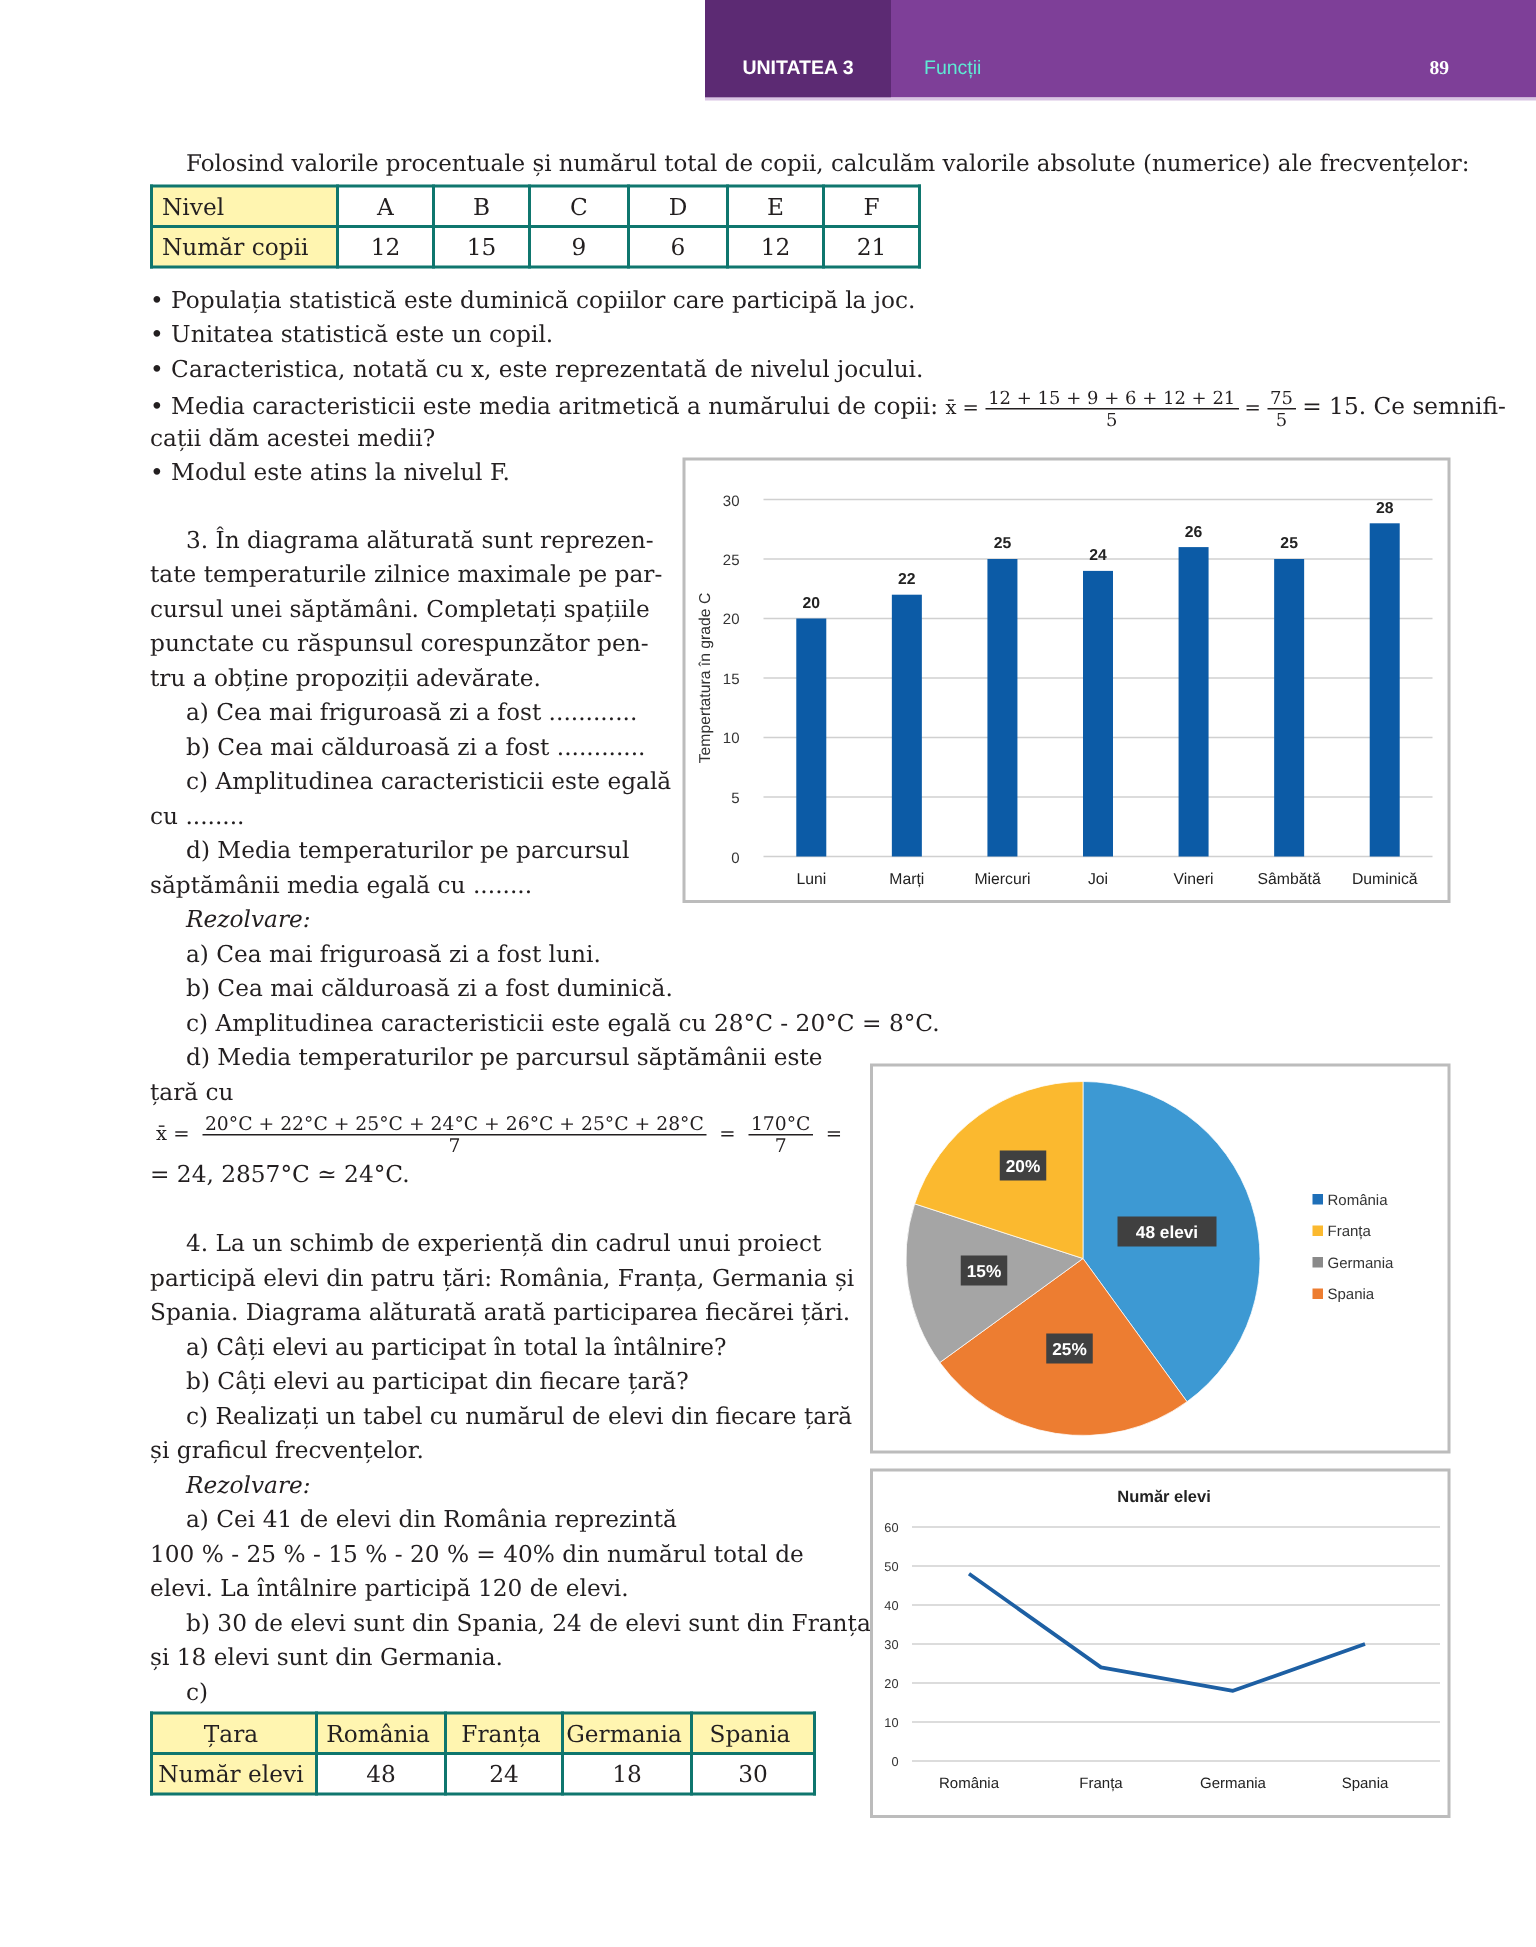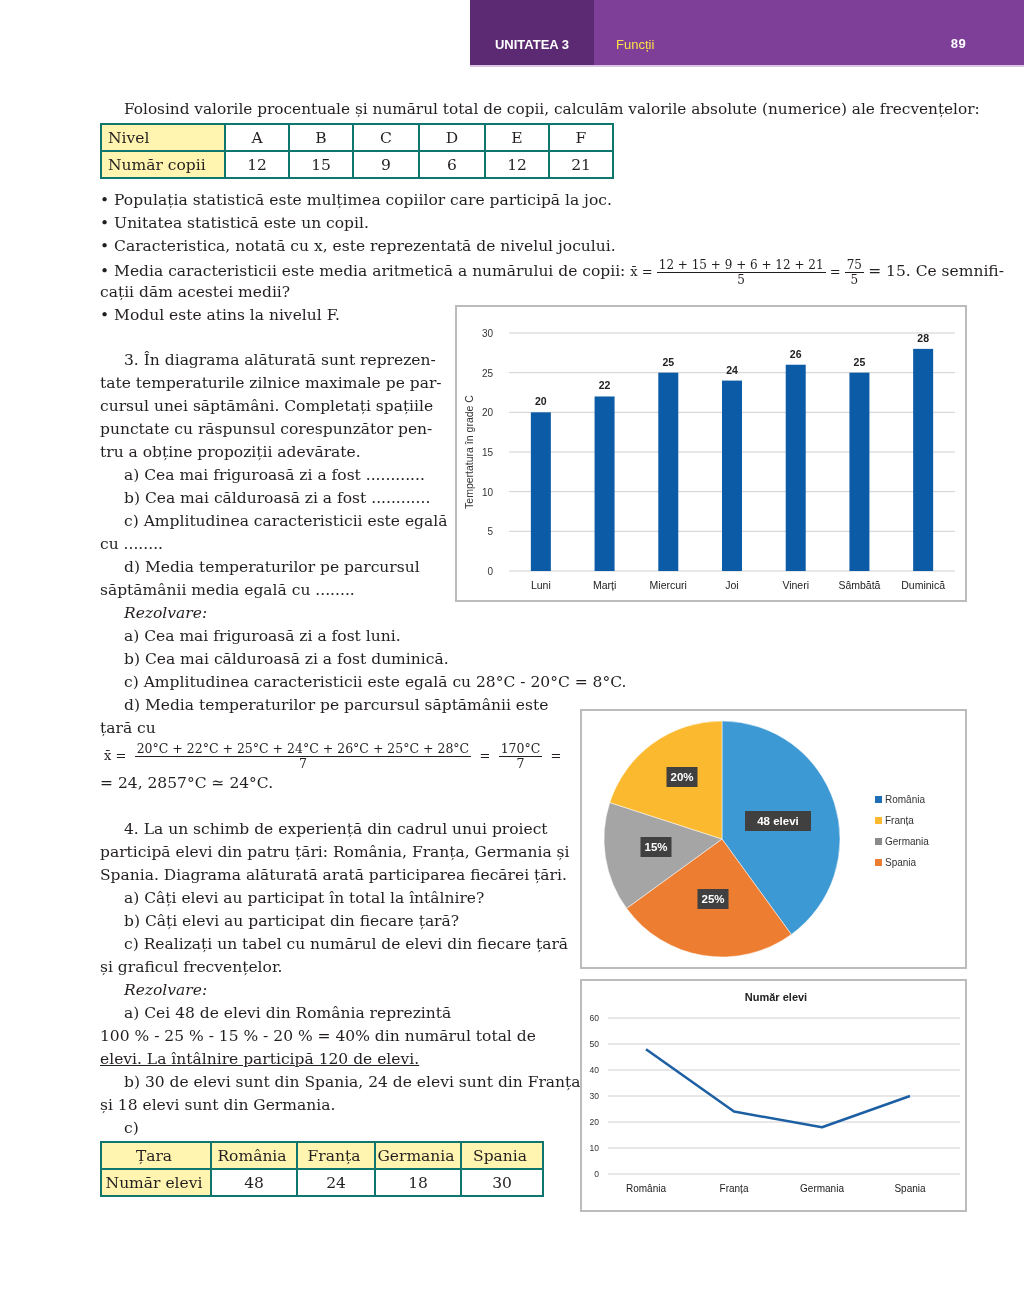--- a/index.html
+++ b/index.html
@@ -1,20 +1,20 @@
 <!DOCTYPE html>
 <html><head>
 <meta charset="utf-8">
 <style>
   html,body{margin:0;padding:0;background:#fff;}
   body{width:1024px;height:1298px;position:relative;overflow:hidden;font-family:"DejaVu Serif",serif;color:#231f20;}
   .hdr{position:absolute;left:470px;top:0;width:554px;height:65px;background:#7e3f98;}
   .hdr .unit{position:absolute;left:0;top:0;width:124px;height:65px;background:#5c2a73;color:#fff;font-family:"Liberation Sans",sans-serif;font-weight:bold;font-size:13px;line-height:90px;text-align:center;}
-  .hdr .chap{position:absolute;left:146px;top:0;color:#fde047;font-family:"Liberation Sans",sans-serif;font-size:13px;line-height:90px;}
-  .hdr .pg{position:absolute;right:58px;top:0;color:#fff;font-family:Liberation Mono, monospace;font-weight:bold;font-size:13px;line-height:90px;}
+  .hdr .chap{position:absolute;left:146px;top:0;color:#5eead4;font-family:"Liberation Sans",sans-serif;font-size:13px;line-height:90px;}
+  .hdr .pg{position:absolute;right:58px;top:0;color:#fff;font-family:Liberation Serif, serif;font-weight:bold;font-size:13px;line-height:90px;}
   .hdr-line{position:absolute;left:470px;top:65px;width:554px;height:2px;background:#d9c4e3;}
   .t{position:absolute;font-size:15.5px;line-height:23px;white-space:nowrap;}
   .it{font-style:italic;}
   table.dt{position:absolute;border-collapse:collapse;font-size:15.5px;}
   table.dt td{border:2px solid #0f766e;height:25px;text-align:center;padding:0 4px;}
   table.dt td.yl{background:#fff5b0;text-align:left;padding-left:6px;}
   .frac{display:inline-block;vertical-align:middle;text-align:center;font-size:12px;line-height:14px;}
   .frac .num{display:block;border-bottom:1px solid #231f20;padding:0 2px;}
   .frac .den{display:block;}
   .chartbox{position:absolute;border:2px solid #bcbcbc;background:#fff;}
@@ -48,21 +48,21 @@
     <td>12</td>
     <td>15</td>
     <td>9</td>
     <td>6</td>
     <td>12</td>
     <td>21</td>
   </tr>
 </tbody>
   </table>
 
-<div class="t" style="left:100px;top:189px;">• Populația statistică este mulțimea copiilor care participă la joc.</div>
+<div class="t" style="left:100px;top:189px;">• Populația statistică este duminică copiilor care participă la joc.</div>
 <div class="t" style="left:100px;top:212px;">• Unitatea statistică este un copil.</div>
 <div class="t" style="left:100px;top:235px;">• Caracteristica, notată cu x, este reprezentată de nivelul jocului.</div>
 <div class="t" style="left:100px;top:258px;">
   <span>• Media caracteristicii este media aritmetică a numărului de copii:</span>
   <span style="font-size:13px;">
     <span>x̄ =</span>
     <span class="frac"><span class="num">12 + 15 + 9 + 6 + 12 + 21</span><span class="den">5</span></span>
     <span>=</span>
     <span class="frac"><span class="num">75</span><span class="den">5</span></span>
   </span>
@@ -101,23 +101,23 @@
 
 <div>
   <div class="t" style="left:124px;top:818px;">4. La un schimb de experiență din cadrul unui proiect</div>
   <div class="t" style="left:100px;top:841px;">participă elevi din patru țări: România, Franța, Germania și</div>
   <div class="t" style="left:100px;top:864px;">Spania. Diagrama alăturată arată participarea fiecărei țări.</div>
   <div class="t" style="left:124px;top:887px;">a) Câți elevi au participat în total la întâlnire?</div>
   <div class="t" style="left:124px;top:910px;">b) Câți elevi au participat din fiecare țară?</div>
   <div class="t" style="left:124px;top:933px;">c) Realizați un tabel cu numărul de elevi din fiecare țară</div>
   <div class="t" style="left:100px;top:956px;">și graficul frecvențelor.</div>
   <div class="t it" style="left:124px;top:979px;">Rezolvare:</div>
-  <div class="t" style="left:124px;top:1002px;">a) Cei 48 de elevi din România reprezintă</div>
+  <div class="t" style="left:124px;top:1002px;">a) Cei 41 de elevi din România reprezintă</div>
   <div class="t" style="left:100px;top:1025px;">100 % - 25 % - 15 % - 20 % = 40% din numărul total de</div>
-  <div class="t" style="left:100px;top:1048px;text-decoration:underline;">elevi. La întâlnire participă 120 de elevi.</div>
+  <div class="t" style="left:100px;top:1048px;">elevi. La întâlnire participă 120 de elevi.</div>
   <div class="t" style="left:124px;top:1071px;">b) 30 de elevi sunt din Spania, 24 de elevi sunt din Franța</div>
   <div class="t" style="left:100px;top:1094px;">și 18 elevi sunt din Germania.</div>
   <div class="t" style="left:124px;top:1117px;">c)</div>
 </div>
 
 <table class="dt" style="left:100px;top:1141px;">
   <tbody>
       <tr>
     <td class="yl" style="width:104px;text-align:center;padding-left:0;">Țara</td>
     <td class="yl" style="width:80px;text-align:center;padding-left:0;">România</td>

